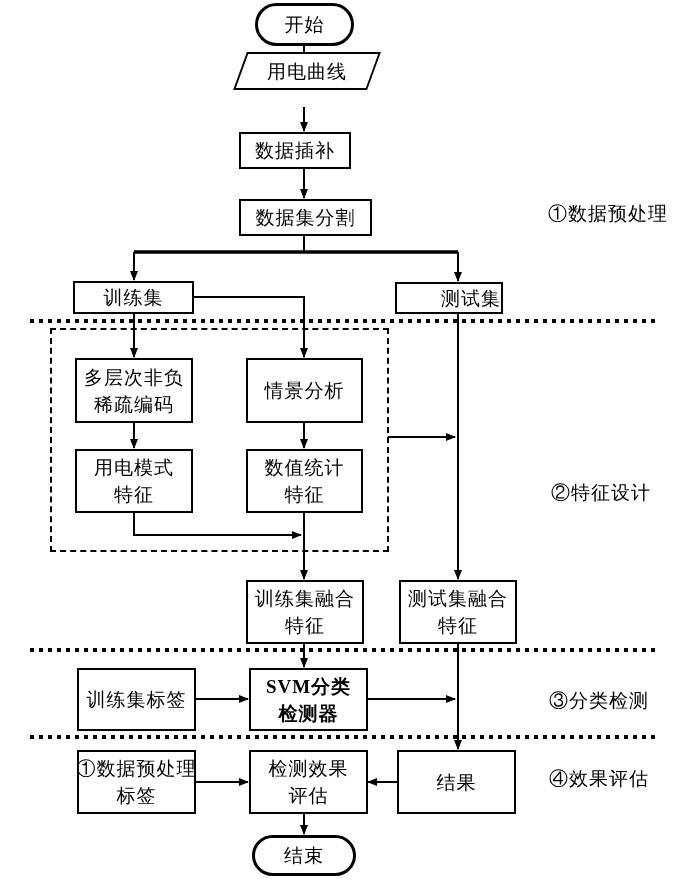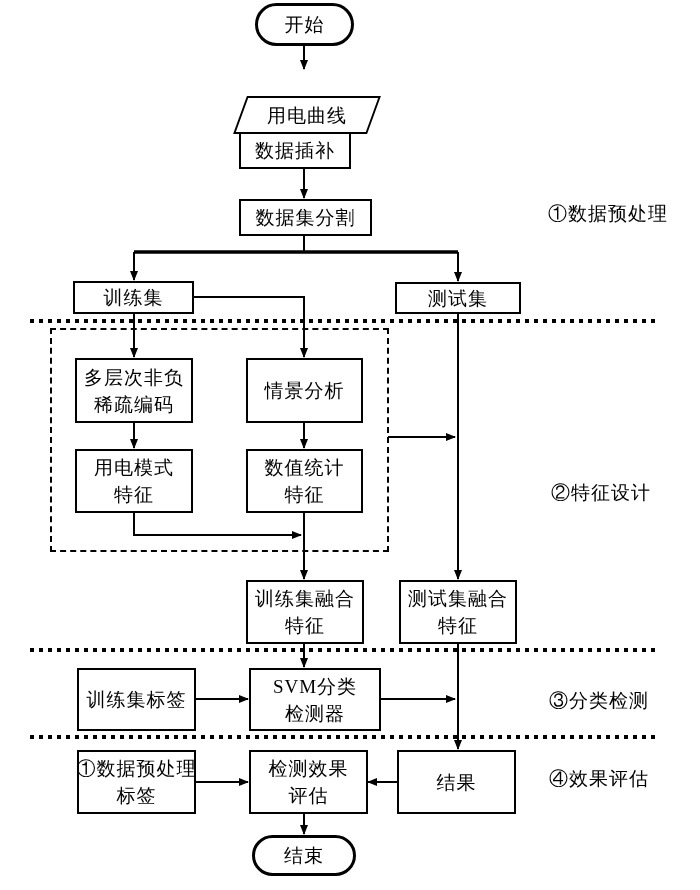--- a/index.html
+++ b/index.html
@@ -94,38 +94,38 @@
       <path d="M30 737 L656 737"></path>
     </g>
   </svg>
 
   <div class="dashed-box" style="left:50px; top:328px; width:339px; height:224px;"></div>
 
   <div class="node terminal" style="left:255px; top:3px; width:99px; height:43px;">
     <span>开始</span>
   </div>
 
-  <div class="node para" style="left:240px; top:52px; width:134px; height:38px;margin-top:44px;">
+  <div class="node para" style="left:240px; top:52px; width:134px; height:38px;">
     <i class="skin"></i>
     <span>用电曲线</span>
   </div>
 
   <div class="node" style="left:239px; top:132px; width:112px; height:37px;">
     <span>数据插补</span>
   </div>
 
   <div class="node" style="left:239px; top:199px; width:133px; height:37px;">
     <span>数据集分割</span>
   </div>
 
   <div class="node" style="left:73px; top:281px; width:121px; height:33px;">
     <span>训练集</span>
   </div>
 
-  <div class="node" style="left:395px; top:282px; width:126px; height:32px;">
+  <div class="node" style="left:395px; top:282px; width:108px; height:32px;align-items:flex-end;">
     <span>测试集</span>
   </div>
 
   <div class="node" style="left:75px; top:358px; width:118px; height:65px;">
     <span>多层次非负</span>
     <span>稀疏编码</span>
   </div>
 
   <div class="node" style="left:246px; top:358px; width:117px; height:65px;">
     <span>情景分析</span>
@@ -148,21 +148,21 @@
 
   <div class="node" style="left:399px; top:580px; width:118px; height:64px;">
     <span>测试集融合</span>
     <span>特征</span>
   </div>
 
   <div class="node" style="left:77px; top:668px; width:119px; height:63px;">
     <span>训练集标签</span>
   </div>
 
-  <div class="node" style="left:249px; top:668px; width:132px; height:63px;">
+  <div class="node" style="left:249px; top:668px; width:119px; height:63px;font-weight:bold;">
     <span>SVM分类</span>
     <span>检测器</span>
   </div>
 
   <div class="node" style="left:77px; top:750px; width:119px; height:64px;">
     <span>①数据预处理</span>
     <span>标签</span>
   </div>
 
   <div class="node" style="left:249px; top:750px; width:119px; height:64px;">

